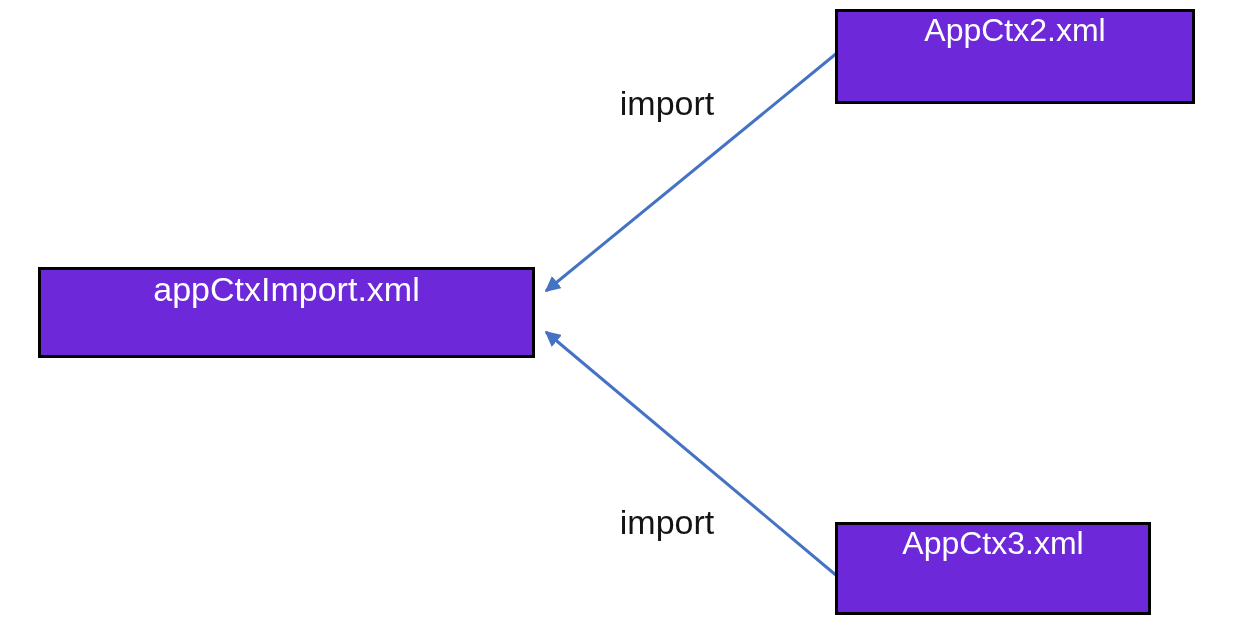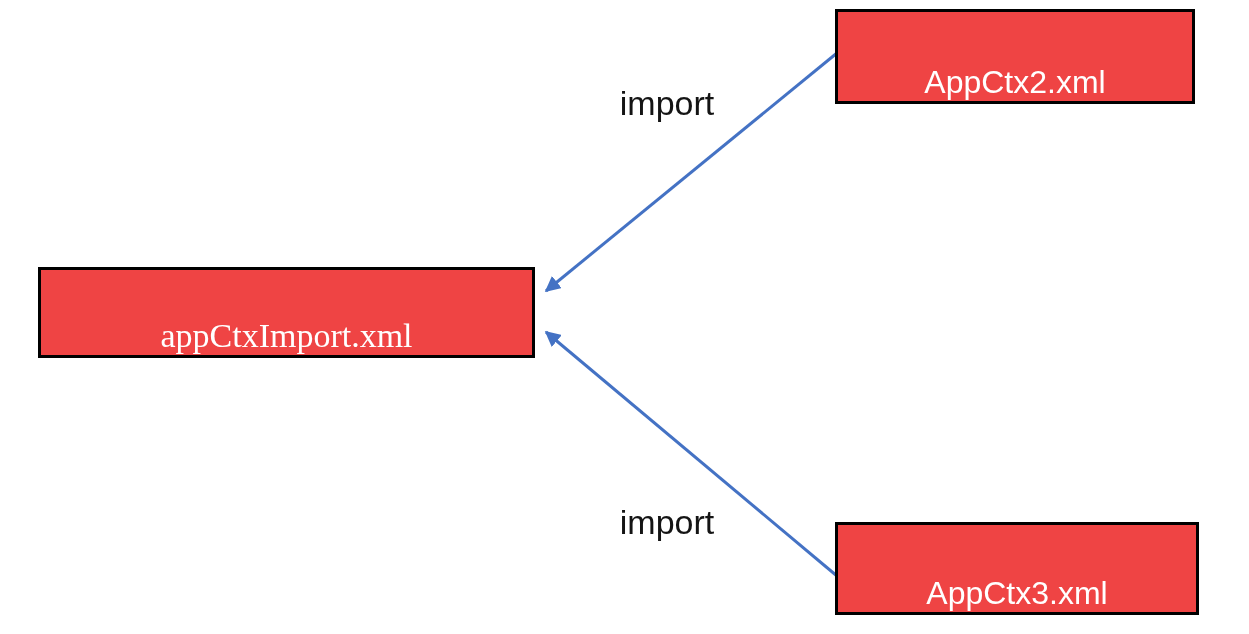--- a/index.html
+++ b/index.html
@@ -18,47 +18,46 @@
   .arrow-layer {
     position: absolute;
     left: 0;
     top: 0;
     width: 1249px;
     height: 634px;
   }
   .node {
     position: absolute;
     box-sizing: border-box;
-    background: #ef4444;
+    background: #6d28d9;
     border: 3px solid #000000;
     color: #ffffff;
     font-size: 32px;
     display: flex;
-    align-items: flex-end;
+    align-items: flex-start;
     justify-content: center;
     white-space: nowrap;
   }
   .node-left {
     left: 38px;
     top: 267px;
     width: 497px;
     height: 91px;
     font-size: 34px;
-    font-family: Liberation Serif, serif;
   }
   .node-top-right {
     left: 835px;
     top: 9px;
     width: 360px;
     height: 95px;
   }
   .node-bottom-right {
     left: 835px;
     top: 522px;
-    width: 364px;
+    width: 316px;
     height: 93px;
   }
   .edge-label {
     position: absolute;
     color: #141414;
     font-size: 34px;
     transform: translate(-50%, -50%);
     white-space: nowrap;
     text-align: center;
   }

